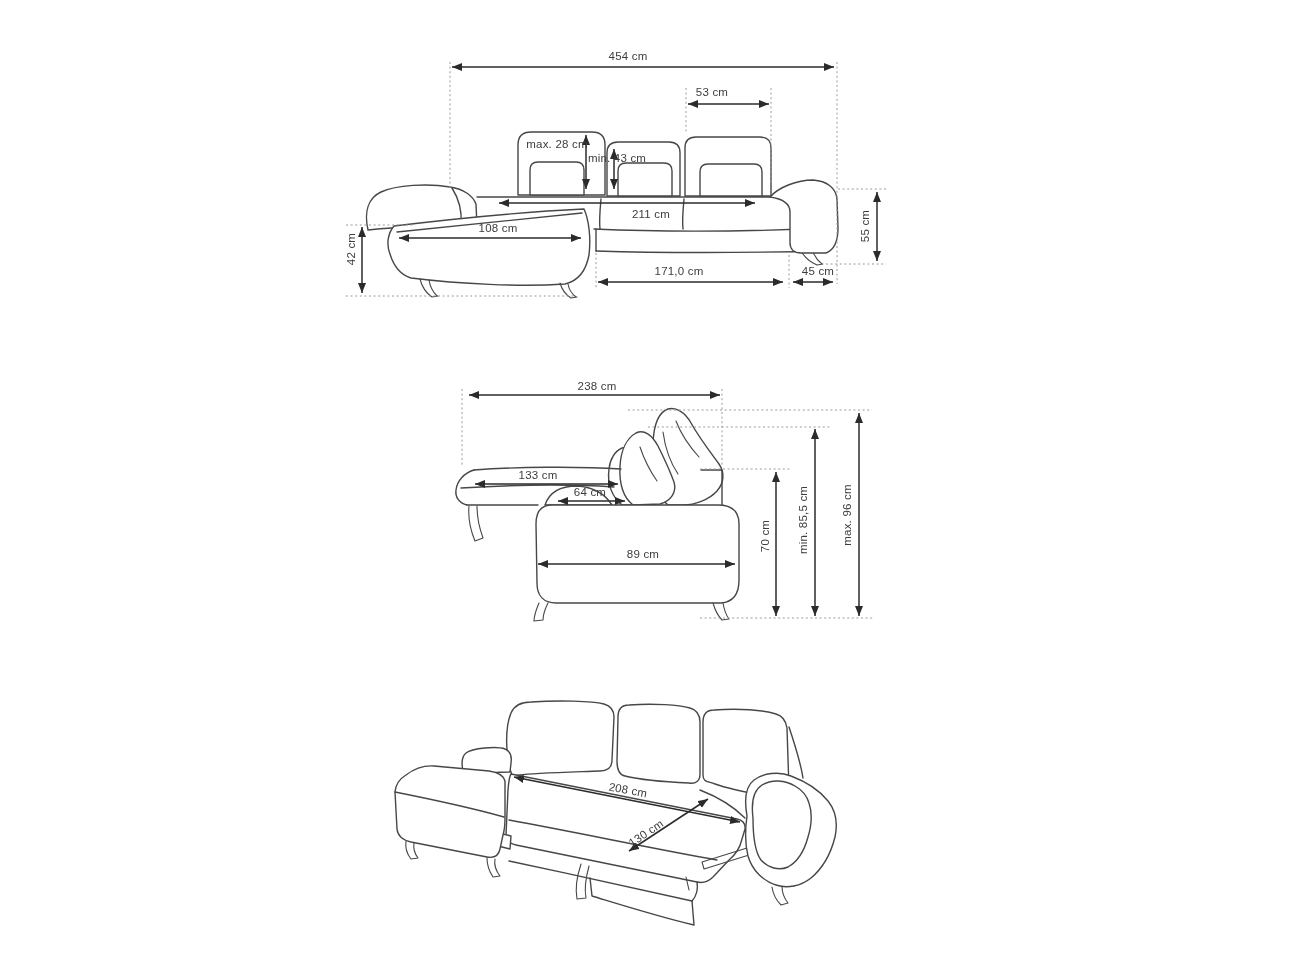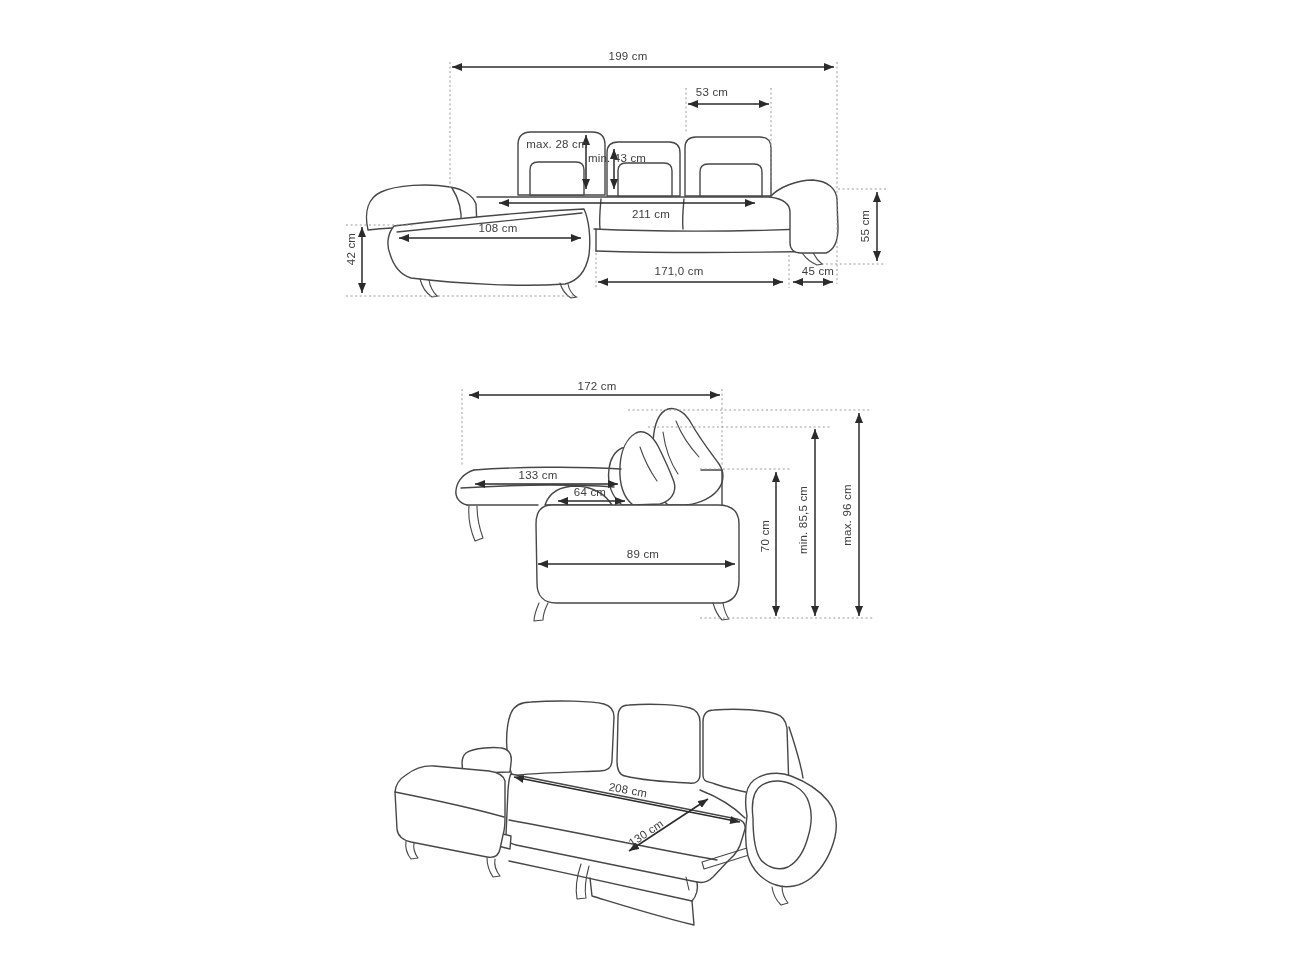--- a/index.html
+++ b/index.html
@@ -157,32 +157,32 @@
     <path class="art" d="M 753,818 C 751,802 754,790 762,785 C 772,779 785,780 795,786 C 802,790 807,796 809,803 C 812,812 812,824 808,837 C 804,852 797,862 788,867 C 779,871 768,868 761,860 C 755,852 753,836 753,818 Z"></path>
     <path class="thin" d="M 772,887 C 773,894 776,900 781,905 M 782,886 C 782,892 784,898 788,903 M 781,905 L 788,903"></path>
   </g>
 
   <g>
     <line class="dl" marker-start="url(#ah)" marker-end="url(#ah)" x1="514" y1="777" x2="740" y2="822"></line>
     <line class="dl" marker-start="url(#ah)" marker-end="url(#ah)" x1="629" y1="851" x2="708" y2="799"></line>
   </g>
 </svg>
 
-<span class="dim" style="left:628px;top:56px">199 cm</span>
+<span class="dim" style="left:628px;top:56px">454 cm</span>
 <span class="dim" style="left:712px;top:92px">53 cm</span>
 <span class="dim" style="left:557px;top:144px">max. 28 cm</span>
 <span class="dim" style="left:617px;top:158px">min. 43 cm</span>
 <span class="dim" style="left:651px;top:214px">211 cm</span>
 <span class="dim" style="left:498px;top:228px">108 cm</span>
 <span class="dim r90" style="left:351px;top:249px">42 cm</span>
 <span class="dim" style="left:679px;top:271px">171,0 cm</span>
 <span class="dim" style="left:818px;top:271px">45 cm</span>
 <span class="dim r90" style="left:865px;top:226px">55 cm</span>
 
-<span class="dim" style="left:597px;top:386px">172 cm</span>
+<span class="dim" style="left:597px;top:386px">238 cm</span>
 <span class="dim" style="left:538px;top:475px">133 cm</span>
 <span class="dim" style="left:590px;top:492px">64 cm</span>
 <span class="dim" style="left:643px;top:554px">89 cm</span>
 <span class="dim r90" style="left:765px;top:536px">70 cm</span>
 <span class="dim r90" style="left:803px;top:520px">min. 85,5 cm</span>
 <span class="dim r90" style="left:847px;top:515px">max. 96 cm</span>
 
 <span class="dim r10" style="left:628px;top:790px">208 cm</span>
 <span class="dim rm34" style="left:646px;top:833px">130 cm</span>
 

